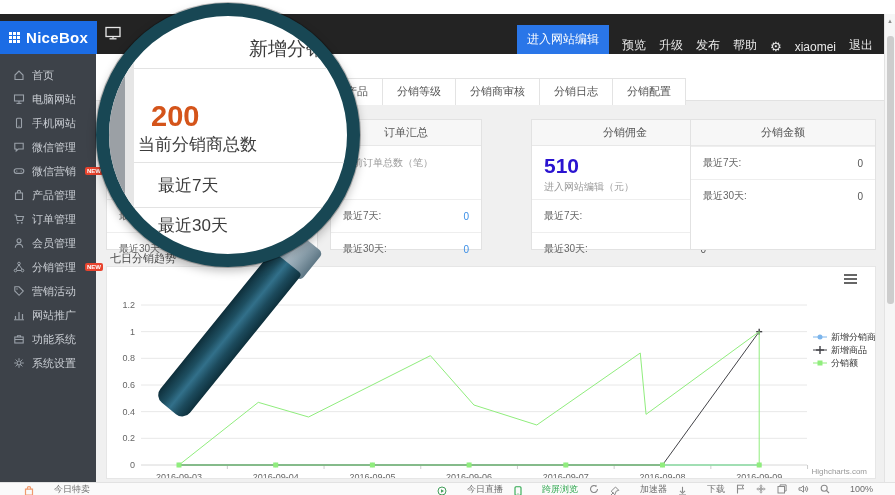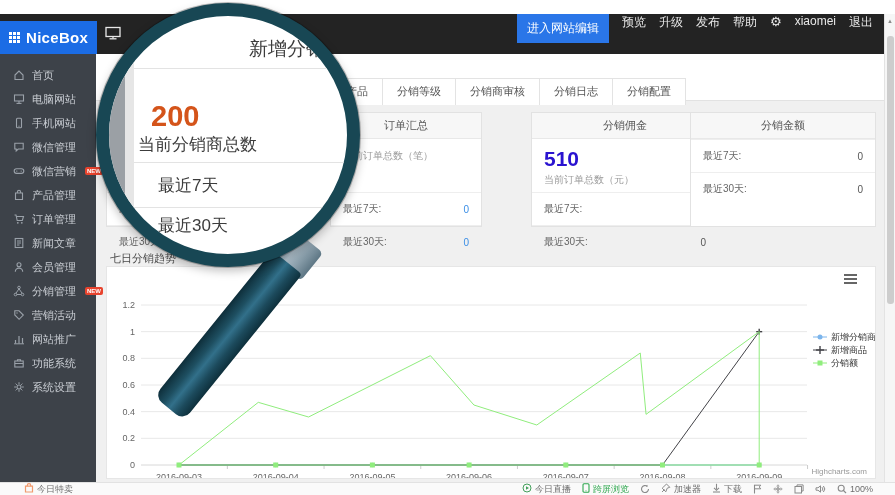--- a/index.html
+++ b/index.html
@@ -9,40 +9,40 @@
 
   
   .top-white { position:absolute; left:0; top:0; width:895px; height:14px; background:#ffffff; }
   .topbar { position:absolute; left:0; top:14px; width:895px; height:40px; background:#232323; }
   .logo { position:absolute; left:0; top:7px; width:97px; height:33px; background:#1b6ce5; color:#fff;
           display:flex; align-items:center; gap:6px; padding-left:9px; }
   .logo-grid { display:grid; grid-template-columns:repeat(3,3px); grid-template-rows:repeat(3,3px); gap:1px; }
   .logo-grid i { background:#fff; }
   .logo-text { font-size:15px; font-weight:bold; letter-spacing:.3px; }
   .tb-monitor { position:absolute; left:105px; top:12px; }
-  .tb-right { position:absolute; right:22px; top:0; height:40px; display:flex; align-items:flex-start; gap:13px; }
+  .tb-right { position:absolute; right:22px; top:0; height:40px; display:flex; align-items:flex-end; gap:13px; }
   .tb-btn { background:#2a76e8; color:#fff; font-size:12px; padding:6px 10px; cursor:pointer; }
   .tb-link { color:#e8e8e8; font-size:12px; cursor:pointer; }
   .tb-gear { color:#e8e8e8; font-size:13px; cursor:pointer; }
 
   
   .sidebar { position:absolute; left:0; top:54px; width:96px; height:428px; background:#3d4249; padding-top:9px; }
   .side-item { height:24px; display:flex; align-items:center; gap:7px; padding-left:13px; cursor:pointer; }
   .side-item svg { flex:0 0 auto; }
   .side-label { color:#c9cdd3; font-size:11px; white-space:nowrap; }
   .badge { background:#e8432d; color:#fff; font-size:6px; font-weight:bold; padding:1px 2px; border-radius:2px; margin-left:2px; }
 
   
   .content-top { position:absolute; left:96px; top:54px; width:788px; height:47px; background:#fff; border-bottom:1px solid #e2e2e2; }
   .tabs { position:absolute; left:310px; top:78px; display:flex; }
   .tab { background:#fff; border:1px solid #e3e3e3; border-bottom:none; margin-left:-1px; padding:5px 14px 6px;
          font-size:11px; color:#555; cursor:pointer; white-space:nowrap; }
 
   
-  .card { position:absolute; top:112px; height:115px; background:#fff; border:1px solid #e2e2e2; }
+  .card { position:absolute; top:119px; height:131px; background:#fff; border:1px solid #e2e2e2; }
   .card-h { height:26px; line-height:25px; text-align:center; font-size:11px; color:#555;
             background:#f7f7f7; border-bottom:1px solid #e8e8e8; }
   .card-body { padding:8px 12px 4px; height:53px; }
   .card-num { font-size:21px; font-weight:bold; line-height:24px; }
   .card-cap { font-size:10px; color:#9a9a9a; margin-top:2px; white-space:nowrap; }
   .card-row { height:25px; border-top:1px solid #eee; display:flex; align-items:center;
               justify-content:space-between; padding:16px 12px; font-size:10px; color:#666; }
   .card-row b { font-weight:normal; color:#555; }
   .card--blue .card-row b { color:#3a8ee6; }
   #card1 { left:106px; width:212px; }
@@ -61,21 +61,21 @@
   
   .scrollbar { position:absolute; left:884px; top:14px; width:11px; height:468px; background:#f6f6f6; border-left:1px solid #e3e3e3; }
   .sb-up { text-align:center; font-size:6px; color:#8a8a8a; padding-top:4px; }
   .sb-thumb { position:absolute; left:2px; top:22px; width:7px; height:268px; background:#cdcdcd; border-radius:3px; }
 
   
   .statusbar { position:absolute; left:0; top:482px; width:895px; height:13px; background:#fafafa;
                border-top:1px solid #e2e2e2; display:flex; align-items:center; font-size:9px; color:#777; }
   .sb-left { display:flex; align-items:center; gap:4px; margin-left:24px; }
   .sb-right { display:flex; align-items:center; gap:11px; margin-left:auto; margin-right:22px; }
-  .sbi { display:flex; align-items:flex-start; gap:3px; cursor:pointer; color:#6d6d6d; }
+  .sbi { display:flex; align-items:flex-end; gap:20px; cursor:pointer; color:#6d6d6d; }
   .sbi.green { color:#2fa84f; }
 
   
   .lens { position:absolute; left:96px; top:3px; width:264px; height:264px; border-radius:50%;
           border:13px solid #184754; background:#fff; overflow:hidden; z-index:50;
           box-shadow:0 0 0 1px rgba(0,0,0,.25), 0 4px 10px rgba(0,0,0,.25); }
   .lens-band1 { position:absolute; left:0; top:0; width:16px; height:100%; background:#9ba0a5; }
   .lens-band2 { position:absolute; left:16px; top:0; width:9px; height:100%; background:#e6e6e6; }
   .lens-title { position:absolute; left:140px; top:20px; font-size:19px; color:#3c3c3c; white-space:nowrap; }
   .lens-div { position:absolute; left:25px; right:-10px; height:1px; background:#e3e3e3; }
@@ -178,29 +178,20 @@
     <div class="side-item">
       <svg class="ic" width="12" height="12" viewBox="0 0 12 12">
           <path d="M1.5 2 H3 L4.2 7.5 H9.3 L10.5 3.5 H3.3" fill="none" stroke="#9aa1a9" stroke-width="1.1"></path>
           <circle cx="4.8" cy="9.8" r="0.9" fill="#9aa1a9"></circle>
           <circle cx="8.8" cy="9.8" r="0.9" fill="#9aa1a9"></circle>
         </svg>
       <span class="side-label">订单管理</span>
     </div>
     <div class="side-item">
       <svg class="ic" width="12" height="12" viewBox="0 0 12 12">
-          <rect x="2.2" y="1.5" width="7.6" height="9" fill="none" stroke="#9aa1a9" stroke-width="1.1"></rect>
-          <line x1="4" y1="4" x2="8" y2="4" stroke="#9aa1a9" stroke-width="1"></line>
-          <line x1="4" y1="6" x2="8" y2="6" stroke="#9aa1a9" stroke-width="1"></line>
-          <line x1="4" y1="8" x2="6.5" y2="8" stroke="#9aa1a9" stroke-width="1"></line>
-        </svg>
-      <span class="side-label">新闻文章</span>
-    </div>
-    <div class="side-item">
-      <svg class="ic" width="12" height="12" viewBox="0 0 12 12">
           <circle cx="6" cy="3.8" r="2" fill="none" stroke="#9aa1a9" stroke-width="1.1"></circle>
           <path d="M2.3 10.8 a3.7 3.7 0 0 1 7.4 0" fill="none" stroke="#9aa1a9" stroke-width="1.1"></path>
         </svg>
       <span class="side-label">会员管理</span>
     </div>
     <div class="side-item">
       <svg class="ic" width="12" height="12" viewBox="0 0 12 12">
           <circle cx="6" cy="2.5" r="1.3" fill="none" stroke="#9aa1a9" stroke-width="1"></circle>
           <circle cx="2.5" cy="9.5" r="1.3" fill="none" stroke="#9aa1a9" stroke-width="1"></circle>
           <circle cx="9.5" cy="9.5" r="1.3" fill="none" stroke="#9aa1a9" stroke-width="1"></circle>
@@ -280,21 +271,21 @@
     <div class="card-row">
         <span>最近30天:</span>
         <b>0</b>
       </div>
   </div>
 
   <div class="card" id="card3">
     <div class="card-h">分销佣金</div>
     <div class="card-body">
       <div class="card-num" style="color: rgb(42, 19, 208);">510</div>
-      <div class="card-cap">当前订单总数（元）</div>
+      <div class="card-cap">进入网站编辑（元）</div>
     </div>
     <div class="card-row">
         <span>最近7天:</span>
         <b>0</b>
       </div>
     <div class="card-row">
         <span>最近30天:</span>
         <b>0</b>
       </div>
   </div>

